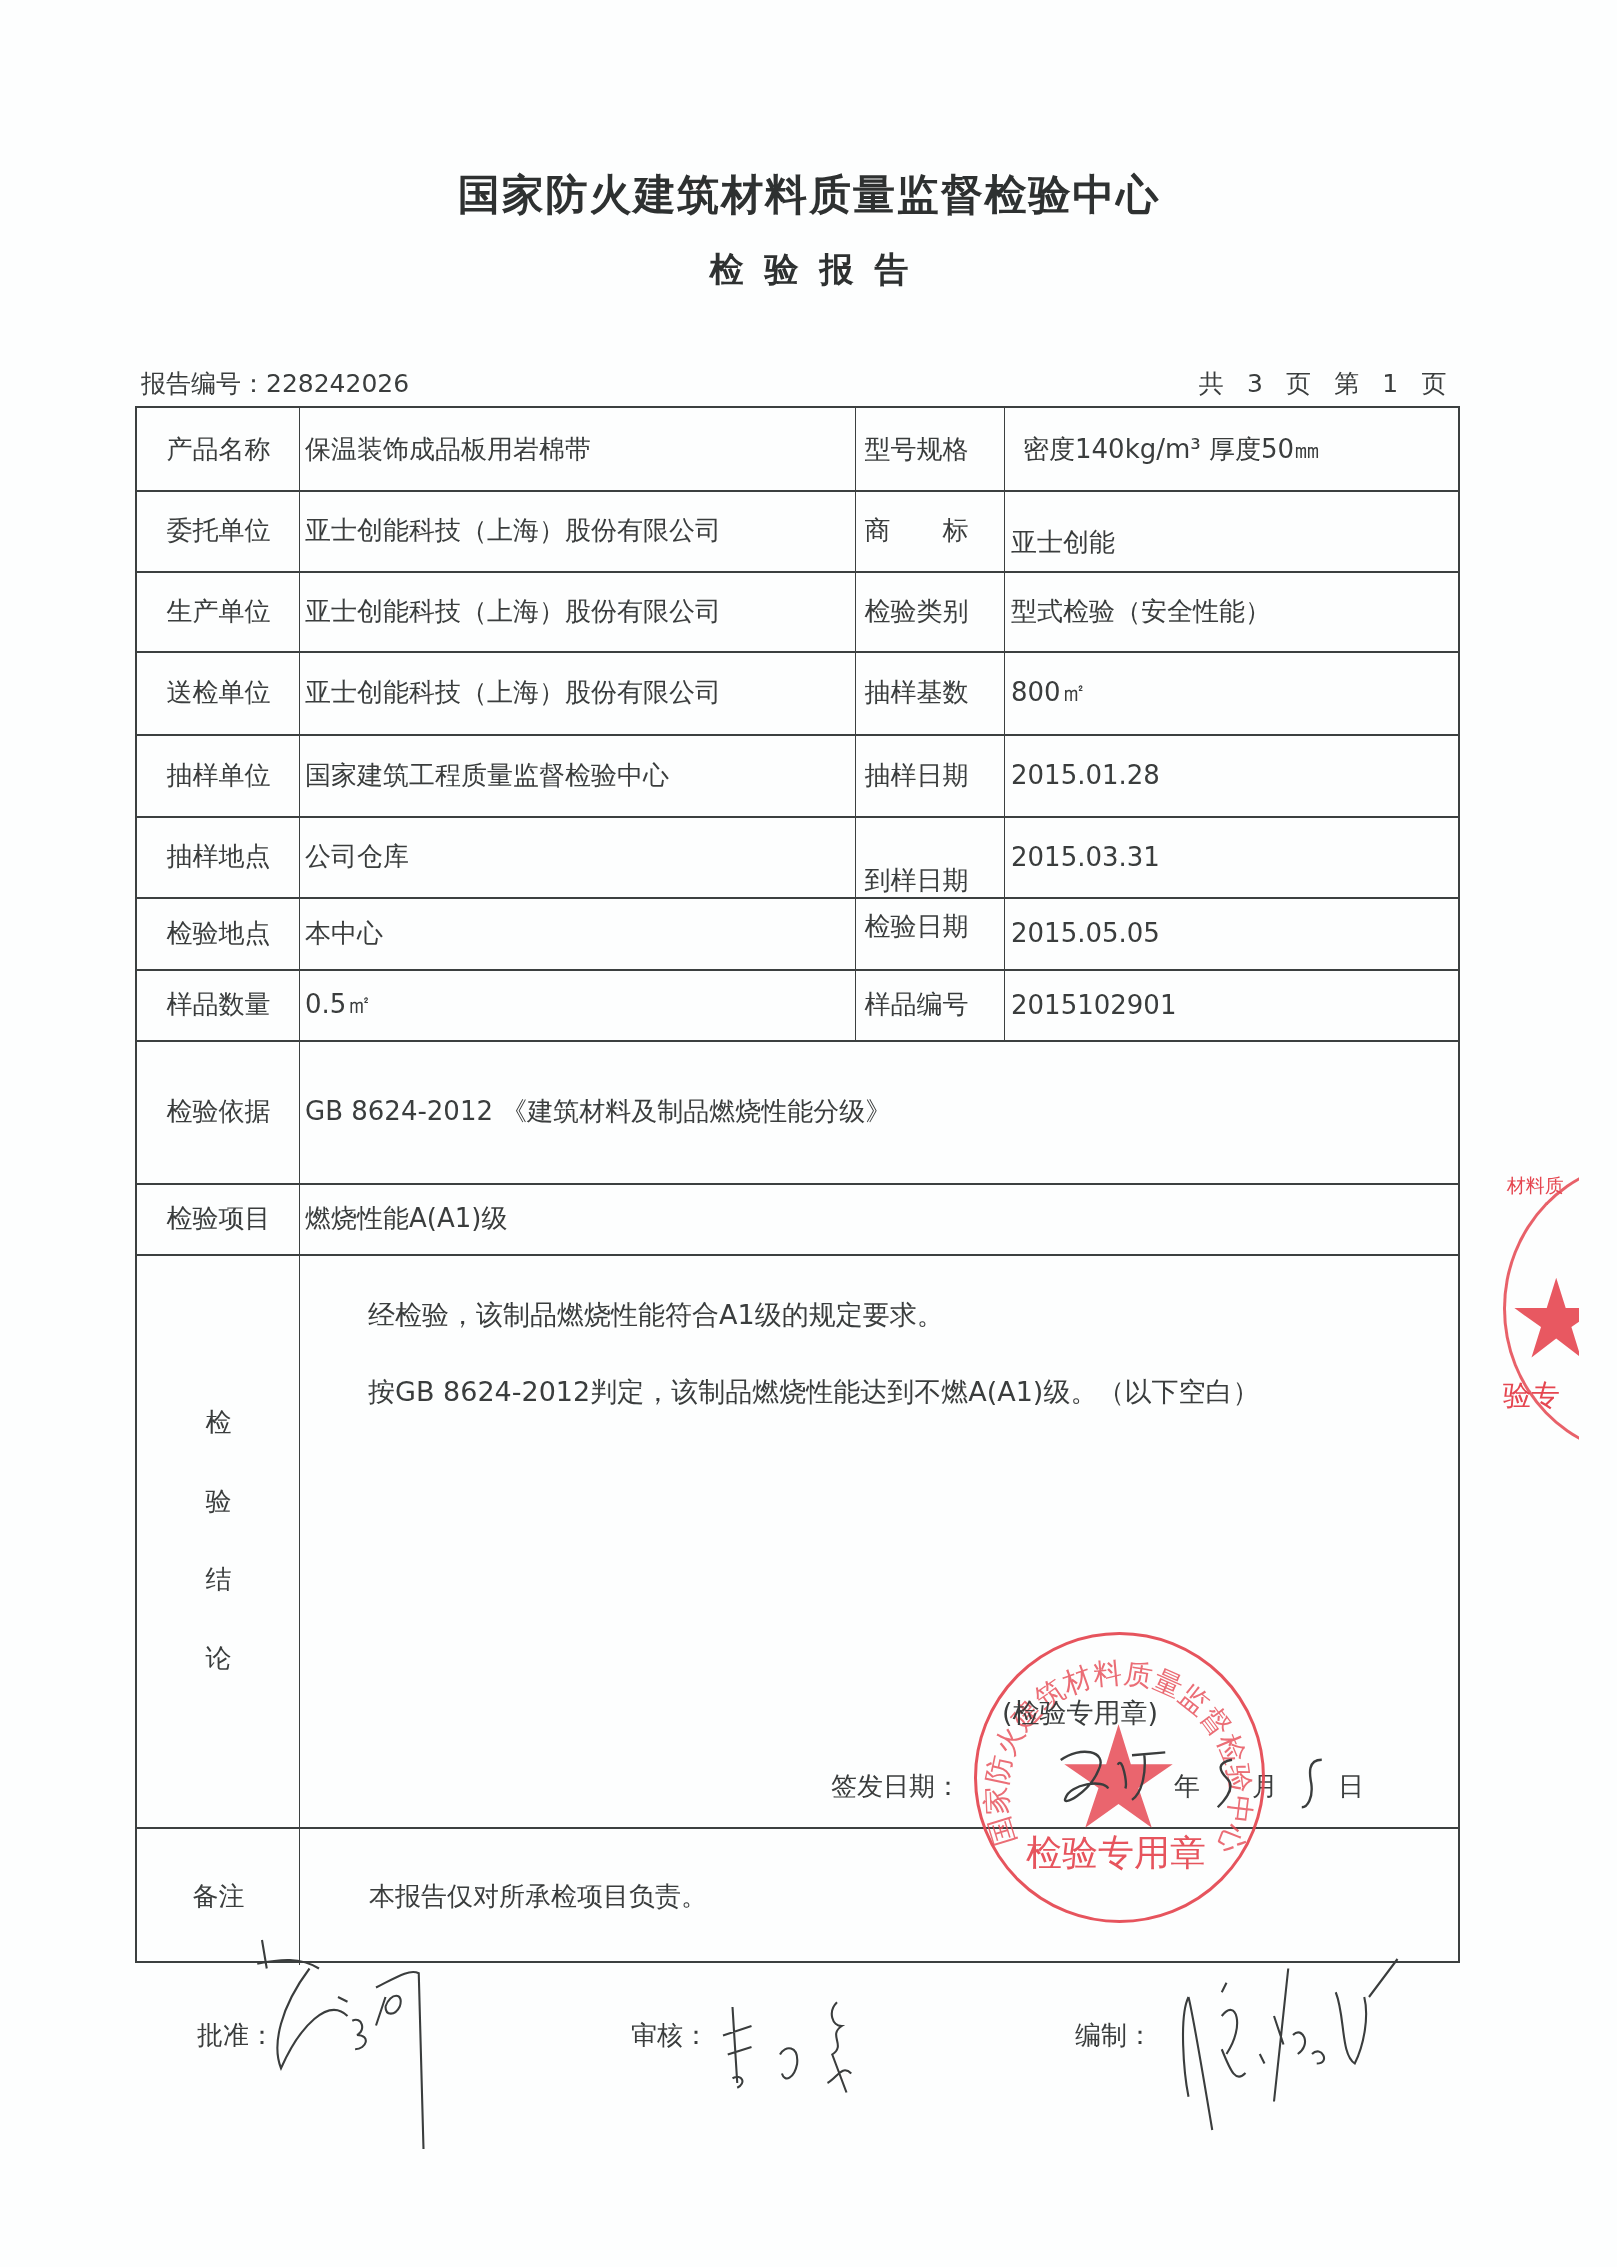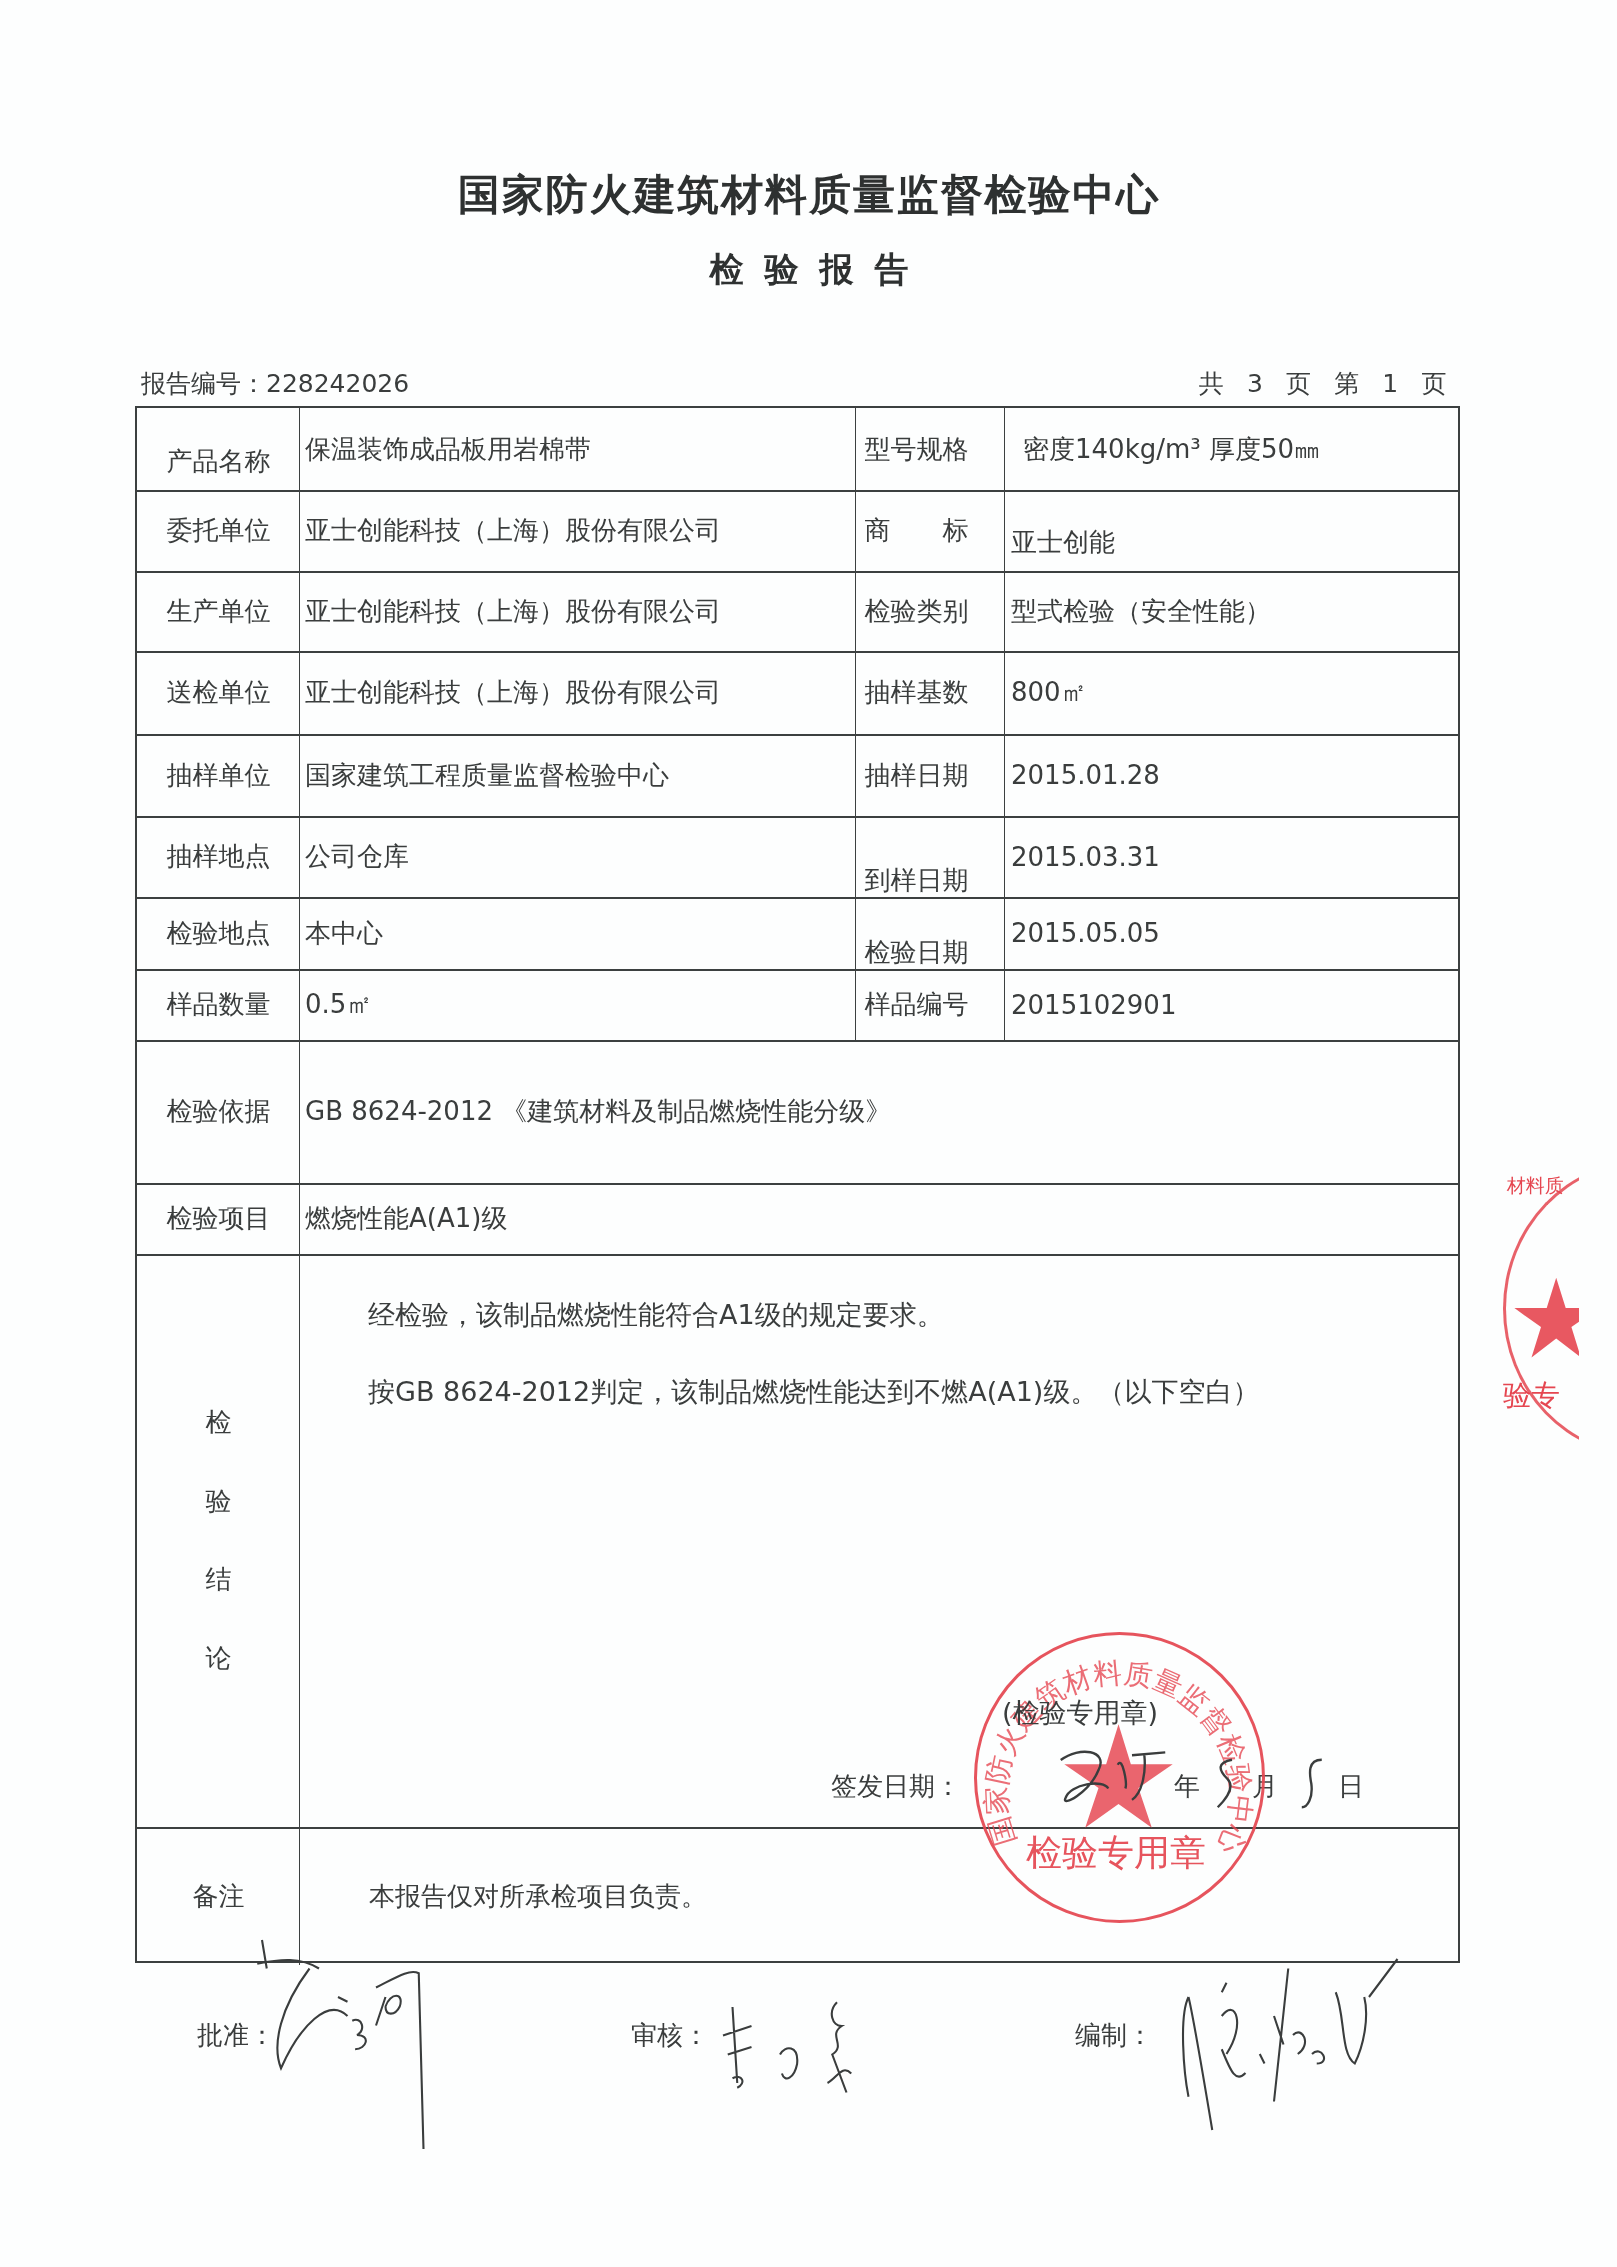--- a/index.html
+++ b/index.html
@@ -51,21 +51,21 @@
   <div class="hline" style="top:561px"></div>
   <div class="hline" style="top:632px"></div>
   <div class="hline" style="top:775px"></div>
   <div class="hline" style="top:846px"></div>
   <div class="hline" style="top:1419px"></div>
 
   <div class="vline" style="left:162px; height:1557px"></div>
   <div class="vline" style="left:718px; height:632px"></div>
   <div class="vline" style="left:867px; height:632px"></div>
 
-  <div class="cell lbl" style="top:12px;height:82px">产品名称</div>
+  <div class="cell lbl" style="top:0;height:82px">产品名称</div>
   <div class="cell val" style="top:0;height:82px">保温装饰成品板用岩棉带</div>
   <div class="cell lbl2" style="top:0;height:82px">型号规格</div>
   <div class="cell val2" style="top:0;height:82px;left:886px">密度140kg/m³ 厚度50㎜</div>
 
   <div class="cell lbl" style="top:82px;height:81px">委托单位</div>
   <div class="cell val" style="top:82px;height:81px">亚士创能科技（上海）股份有限公司</div>
   <div class="cell lbl2" style="top:82px;height:81px">商　　标</div>
   <div class="cell val2" style="top:82px;height:104px">亚士创能</div>
 
   <div class="cell lbl" style="top:163px;height:81px">生产单位</div>
@@ -83,21 +83,21 @@
   <div class="cell lbl2" style="top:326px;height:82px">抽样日期</div>
   <div class="cell val2" style="top:326px;height:82px">2015.01.28</div>
 
   <div class="cell lbl" style="top:408px;height:81px">抽样地点</div>
   <div class="cell val" style="top:408px;height:81px">公司仓库</div>
   <div class="cell lbl2" style="top:432px;height:81px">到样日期</div>
   <div class="cell val2" style="top:408px;height:81px">2015.03.31</div>
 
   <div class="cell lbl" style="top:489px;height:72px">检验地点</div>
   <div class="cell val" style="top:489px;height:72px">本中心</div>
-  <div class="cell lbl2" style="top:508px;height:72px">检验日期</div>
+  <div class="cell lbl2" style="top:482px;height:72px">检验日期</div>
   <div class="cell val2" style="top:489px;height:72px">2015.05.05</div>
 
   <div class="cell lbl" style="top:561px;height:71px">样品数量</div>
   <div class="cell val" style="top:561px;height:71px">0.5㎡</div>
   <div class="cell lbl2" style="top:561px;height:71px">样品编号</div>
   <div class="cell val2" style="top:561px;height:71px">2015102901</div>
 
   <div class="cell lbl" style="top:632px;height:143px">检验依据</div>
   <div class="cell val" style="top:632px;height:143px">GB 8624-2012 《建筑材料及制品燃烧性能分级》</div>
 

